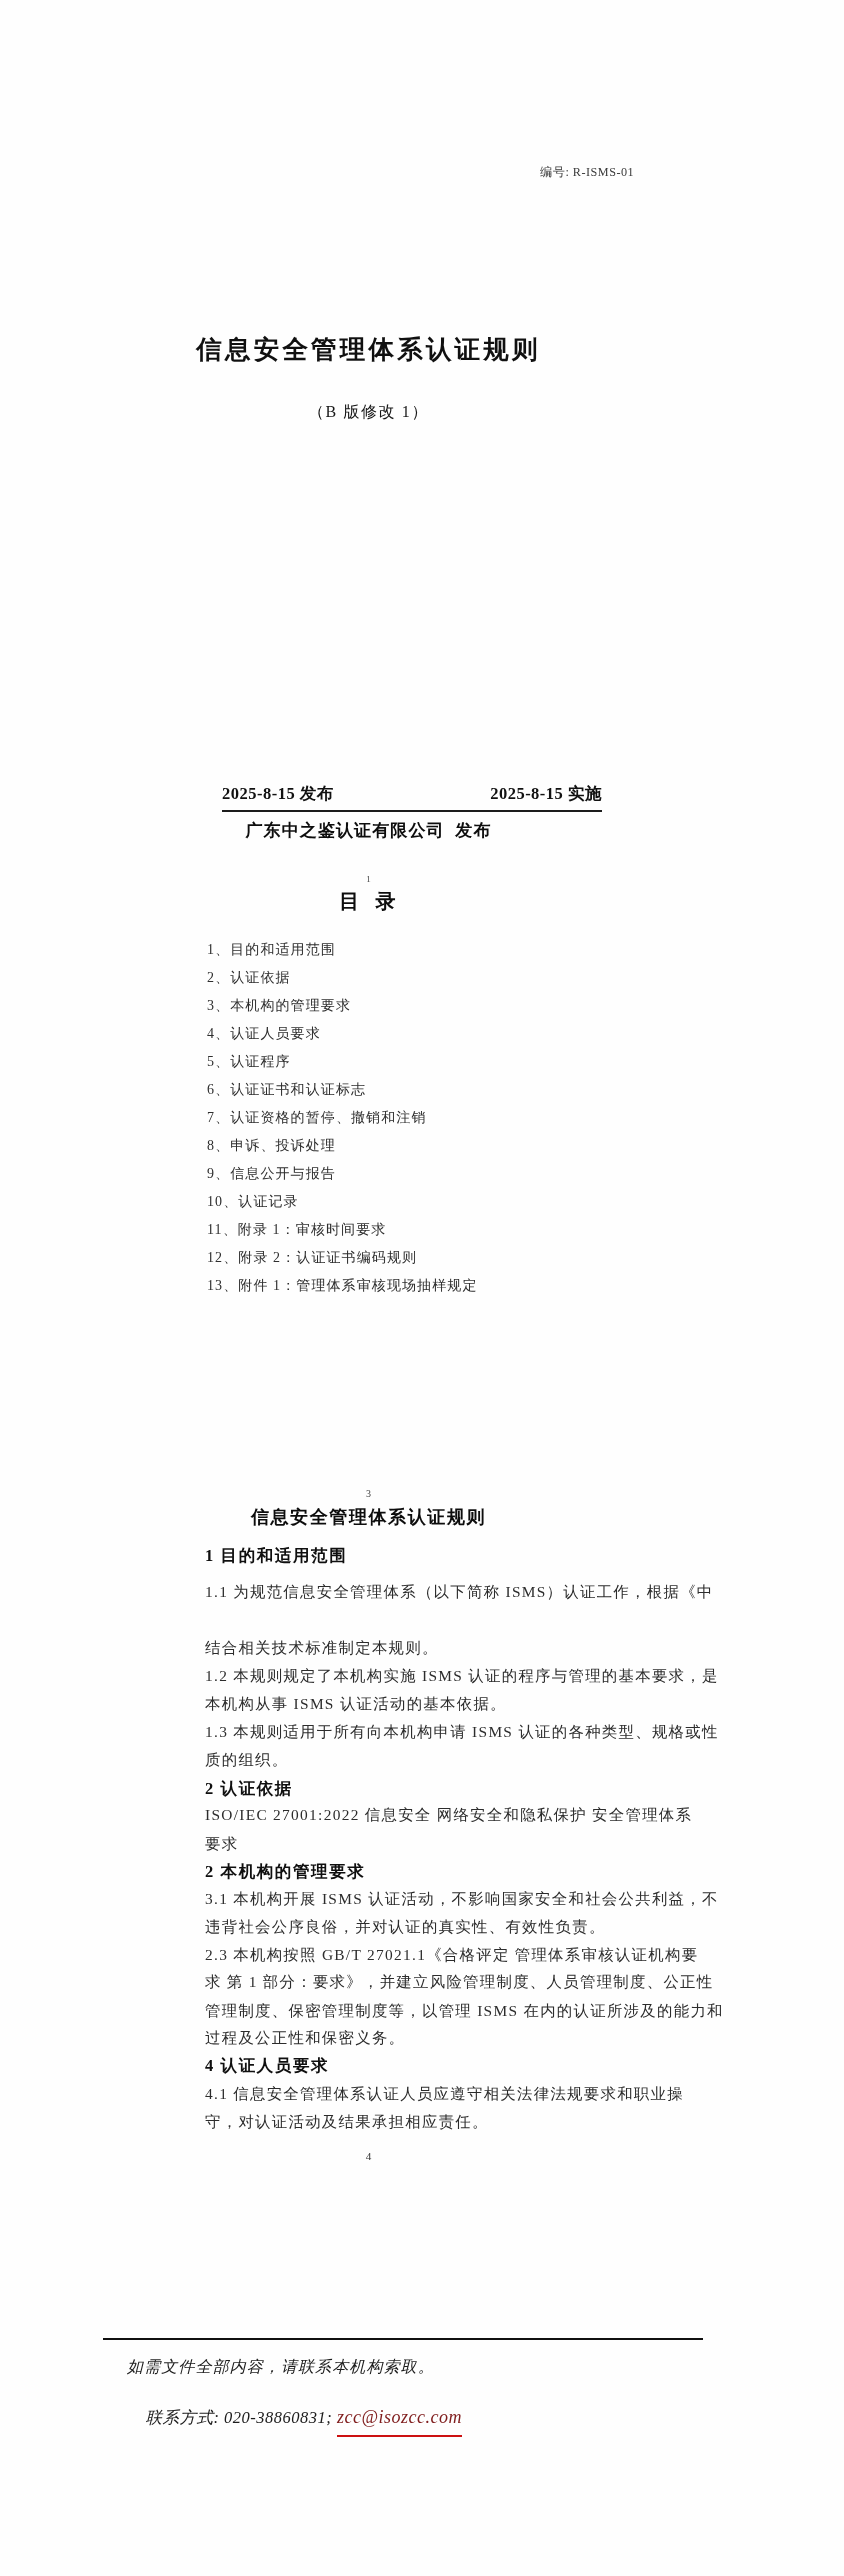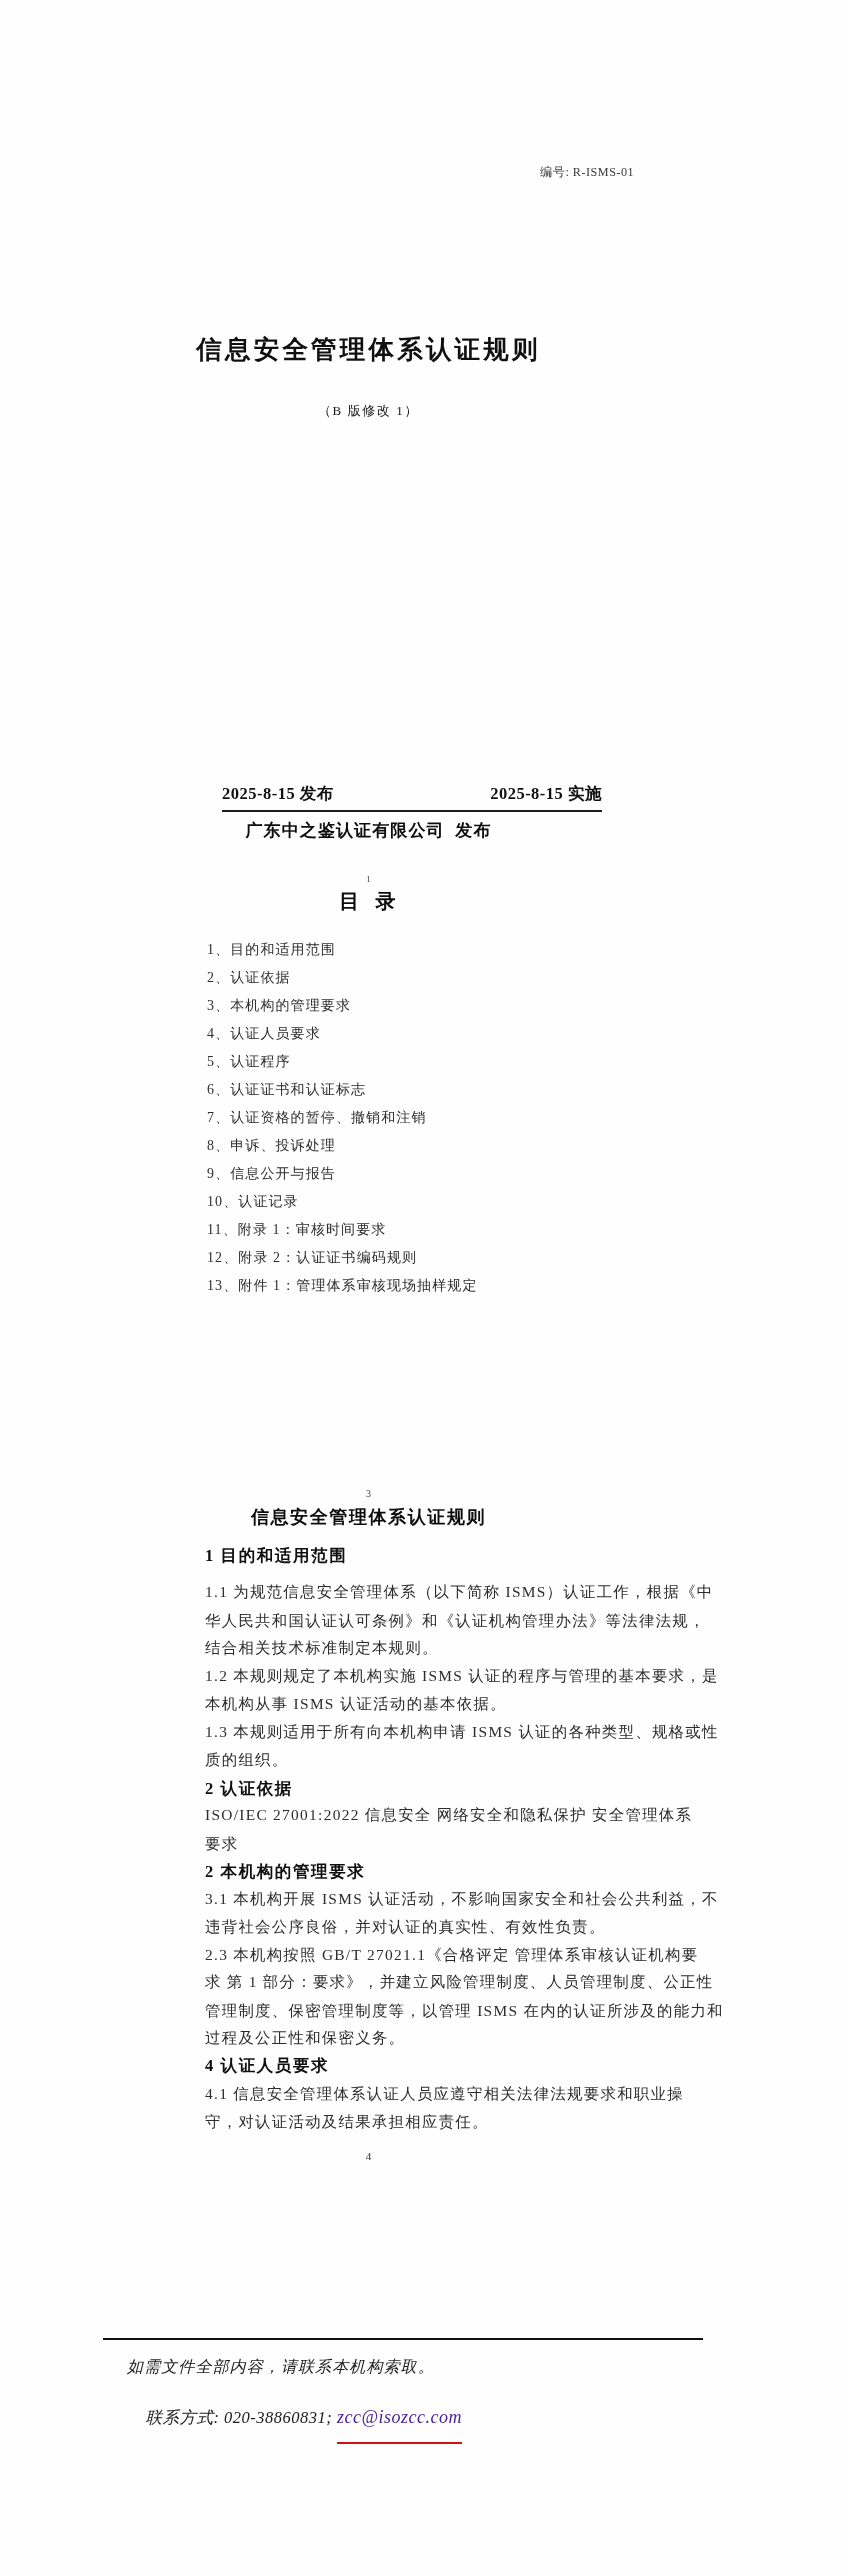--- a/index.html
+++ b/index.html
@@ -11,21 +11,21 @@
     font-family:"Liberation Serif","DejaVu Serif",serif;
     color:#2a2a2a;
     overflow:hidden;
   }
   .abs { position:absolute; white-space:pre; }
   .centered { left:0; width:737px; text-align:center; white-space:pre; }
 
   .doc-number { top:164px; left:540px; font-size:12.2px; letter-spacing:0.5px; color:#3a3a3a; }
 
   .cover-title { top:332px; font-size:25.5px; font-weight:bold; letter-spacing:3.2px; color:#101010; }
-  .cover-subtitle { top:402px; font-size:13px; letter-spacing:1.6px; color:#161616; }
+  .cover-subtitle { top:402px; font-size:16px; letter-spacing:1.6px; color:#161616; }
 
   .dates-row {
     position:absolute; top:783px; left:222px; width:380px;
     display:flex; justify-content:space-between; align-items:flex-end;
     border-bottom:2.1px solid #1c1c1c; padding-bottom:4.8px;
     font-size:16.5px; font-weight:bold; letter-spacing:0.5px; color:#111;gap:24px;
   }
   .publisher { top:819px; font-size:17px; font-weight:bold; letter-spacing:1.1px; color:#0d0d0d; }
 
   .toc-pagenum { top:874px; font-size:9px; color:#444; }
@@ -39,22 +39,22 @@
   .body-pagenum { top:1488px; font-size:10px; color:#3a3a3a; }
   .body-heading { top:1505px; font-size:18px; font-weight:bold; letter-spacing:1.6px; color:#0d0d0d; }
   .bline { position:absolute; left:205px; font-size:15.4px; letter-spacing:1.3px; color:#2c2c2c; white-space:pre; }
   .bline.h { font-weight:bold; font-size:16.5px; letter-spacing:1.6px; color:#0f0f0f; }
   .end-pagenum { top:2150px; font-size:11.2px; color:#333; }
 
   .footer-divider { position:absolute; top:2338px; left:103px; width:600px; height:2.1px; background:#101010; }
   .footer-note { top:2357px; left:127px; font-size:16px; font-style:italic; letter-spacing:1.1px; color:#1c1c1c; }
   .footer-contact { top:2387px; left:127px; font-size:16.5px; font-style:italic; letter-spacing:0.5px; color:#1c1c1c; }
   .footer-email {
-    font-size:18px; font-style:italic; color:#4c1d95;
-    border-bottom:2.1px solid #cc1111; padding-bottom:15px;
+    font-size:18px; font-style:italic; color:#7f1d1d;
+    border-bottom:2.1px solid #cc1111; padding-bottom:8px;
     text-decoration:none; cursor:pointer;
   }
 </style>
 </head>
 <body>
 
 <div class="page">
 
   <div class="abs doc-number">编号: R-ISMS-01</div>
 
@@ -84,21 +84,20 @@
     <div class="toc-item">11、附录 1：审核时间要求</div>
     <div class="toc-item">12、附录 2：认证证书编码规则</div>
     <div class="toc-item">13、附件 1：管理体系审核现场抽样规定</div>
   </div>
 
   <div class="abs centered body-pagenum">3</div>
   <div class="abs centered body-heading">信息安全管理体系认证规则</div>
 
   <div class="bline h" style="top:1545px">1 目的和适用范围</div>
   <div class="bline" style="top:1582px">1.1 为规范信息安全管理体系（以下简称 ISMS）认证工作，根据《中</div>
-  <div class="bline" style="top:1611px">华人民共和国认证认可条例》和《认证机构管理办法》等法律法规，</div>
   <div class="bline" style="top:1638px">结合相关技术标准制定本规则。</div>
   <div class="bline" style="top:1666px">1.2 本规则规定了本机构实施 ISMS 认证的程序与管理的基本要求，是</div>
   <div class="bline" style="top:1694px">本机构从事 ISMS 认证活动的基本依据。</div>
   <div class="bline" style="top:1722px">1.3 本规则适用于所有向本机构申请 ISMS 认证的各种类型、规格或性</div>
   <div class="bline" style="top:1750px">质的组织。</div>
   <div class="bline h" style="top:1778px">2 认证依据</div>
   <div class="bline" style="top:1805px">ISO/IEC 27001:2022 信息安全 网络安全和隐私保护 安全管理体系</div>
   <div class="bline" style="top:1834px">要求</div>
   <div class="bline h" style="top:1861px">2 本机构的管理要求</div>
   <div class="bline" style="top:1889px">3.1 本机构开展 ISMS 认证活动，不影响国家安全和社会公共利益，不</div>

